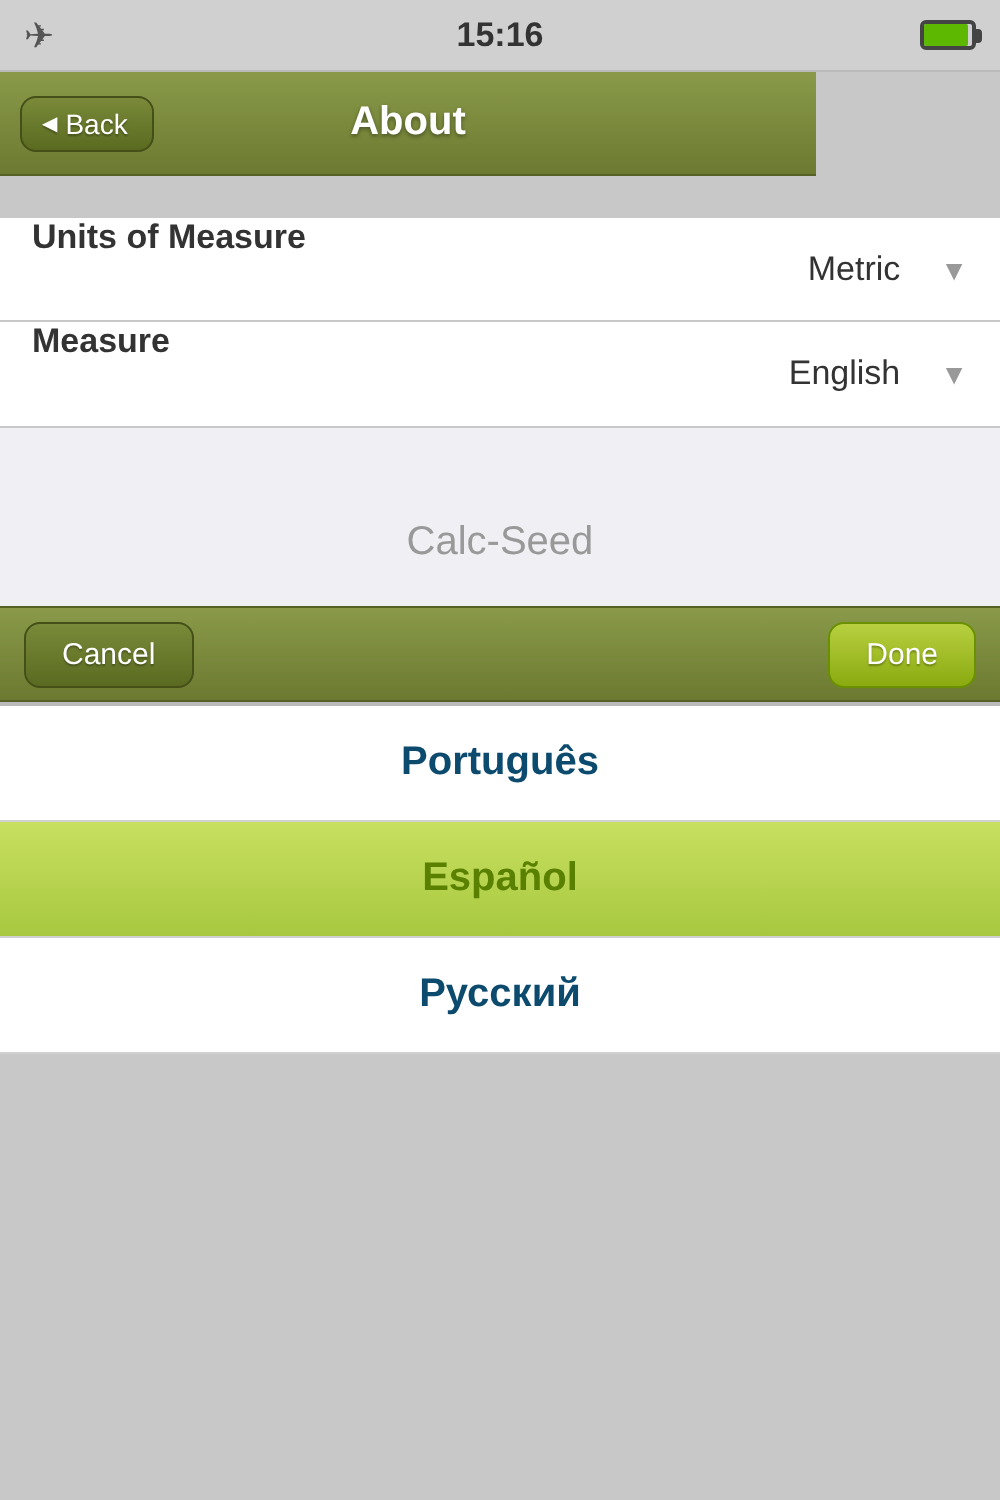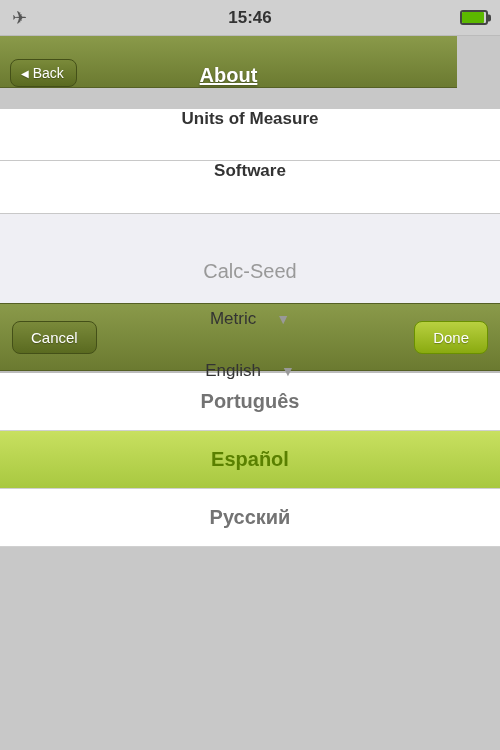--- a/index.html
+++ b/index.html
@@ -58,35 +58,34 @@
     }
     .battery-fill {
       width: 90%;
       height: 100%;
       background: #5cb800;
       border-radius: 1px;
     }
 
     
     #nav-bar {
-      width: 457px;
+      width: 408px;
       height: 52px;
       background: linear-gradient(to bottom, #8a9a4a, #6b7a30);
       display: flex;
-      align-items: flex-end;
+      align-items: center;
       justify-content: center;
       position: relative;
       border-bottom: 1px solid #556025;
     }
     #nav-bar .nav-title {
       color: white;
       font-size: 20px;
       font-weight: 600;
       text-shadow: 0 1px 2px rgba(0,0,0,0.4);
-      text-decoration: underline;
     }
     #back-button {
       position: absolute;
       left: 10px;
       background: linear-gradient(to bottom, #7a8a3a, #5a6a20);
       border: 1px solid #445018;
       border-radius: 8px;
       padding: 5px 12px 5px 10px;
       color: white;
       font-size: 14px;
@@ -110,25 +109,23 @@
 
     
     #settings-table {
       background: white;
       margin: 20px 0 0 0;
       border-top: 1px solid #c8c8c8;
       border-bottom: 1px solid #c8c8c8;
     }
     .settings-row {
       display: flex;
-      align-items: center;
       padding: 0 16px;
       height: 52px;
       background: white;
-      flex-direction: column;
     }
     .settings-row:not(:last-child) {
       border-bottom: 1px solid #c8c8c8;
     }
     .settings-label {
       font-size: 17px;
       font-weight: 600;
       color: #333;
       flex: 0 0 200px;
     }
@@ -165,21 +162,21 @@
     }
     #about-text .company-text {
       font-size: 14px;
       color: #bbb;
       margin-top: 2px;
     }
 
     
     #bottom-toolbar {
       width: 500px;
-      height: 68px;
+      height: 48px;
       background: linear-gradient(to bottom, #8a9a4a, #6b7a30);
       display: flex;
       align-items: center;
       justify-content: space-between;
       padding: 0 12px;
       border-top: 1px solid #556025;
       border-bottom: 1px solid #556025;
     }
     .toolbar-btn {
       padding: 7px 18px;
@@ -218,29 +215,29 @@
       border-bottom: 1px solid #d0d0d0;
     }
     .picker-item:first-child {
       border-top: none;
     }
     .picker-item.selected {
       background: linear-gradient(to bottom, #c8e060, #a8c840);
       color: #5a8000;
     }
     .picker-item.normal {
-      color: #737373;
+      color: #0c4a6e;
     }
   </style>
 </head>
 <body>
 
 <div id="status-bar">
   <span style="font-size:18px; color:#555;">✈</span>
-  <span class="time">15:46</span>
+  <span class="time">15:16</span>
   <div class="battery">
     <div class="battery-icon">
       <div class="battery-fill"></div>
     </div>
   </div>
 </div>
 
 <div id="nav-bar">
   <button id="back-button">Back</button>
   <span class="nav-title">About</span>
@@ -250,21 +247,21 @@
 
   <div id="settings-table">
     <div class="settings-row">
       <span class="settings-label">Units of Measure</span>
       <div class="settings-value-container">
         <span class="settings-value">Metric</span>
         <span class="dropdown-arrow">▼</span>
       </div>
     </div>
     <div class="settings-row">
-      <span class="settings-label">Software</span>
+      <span class="settings-label">Measure</span>
       <div class="settings-value-container">
         <span class="settings-value">English</span>
         <span class="dropdown-arrow">▼</span>
       </div>
     </div>
   </div>
 
   <div id="about-text">
     <div class="app-name">Calc-Seed</div>
   </div>

